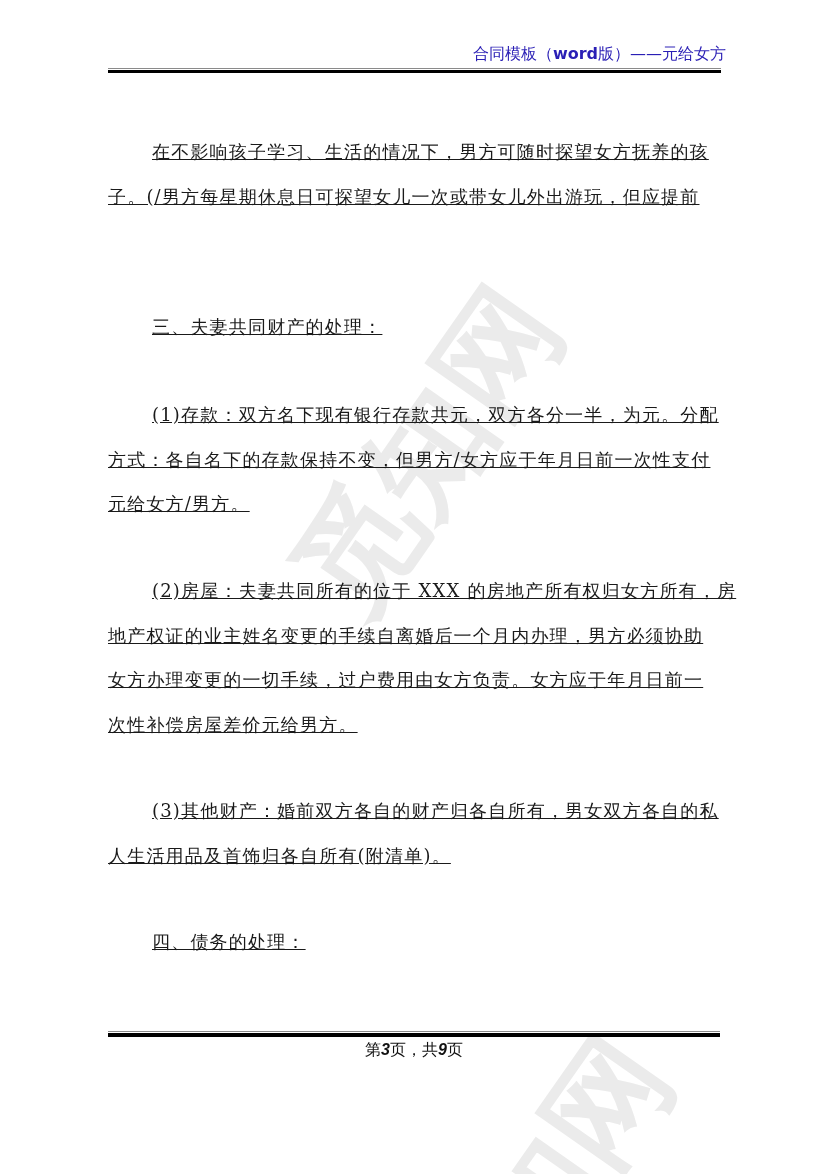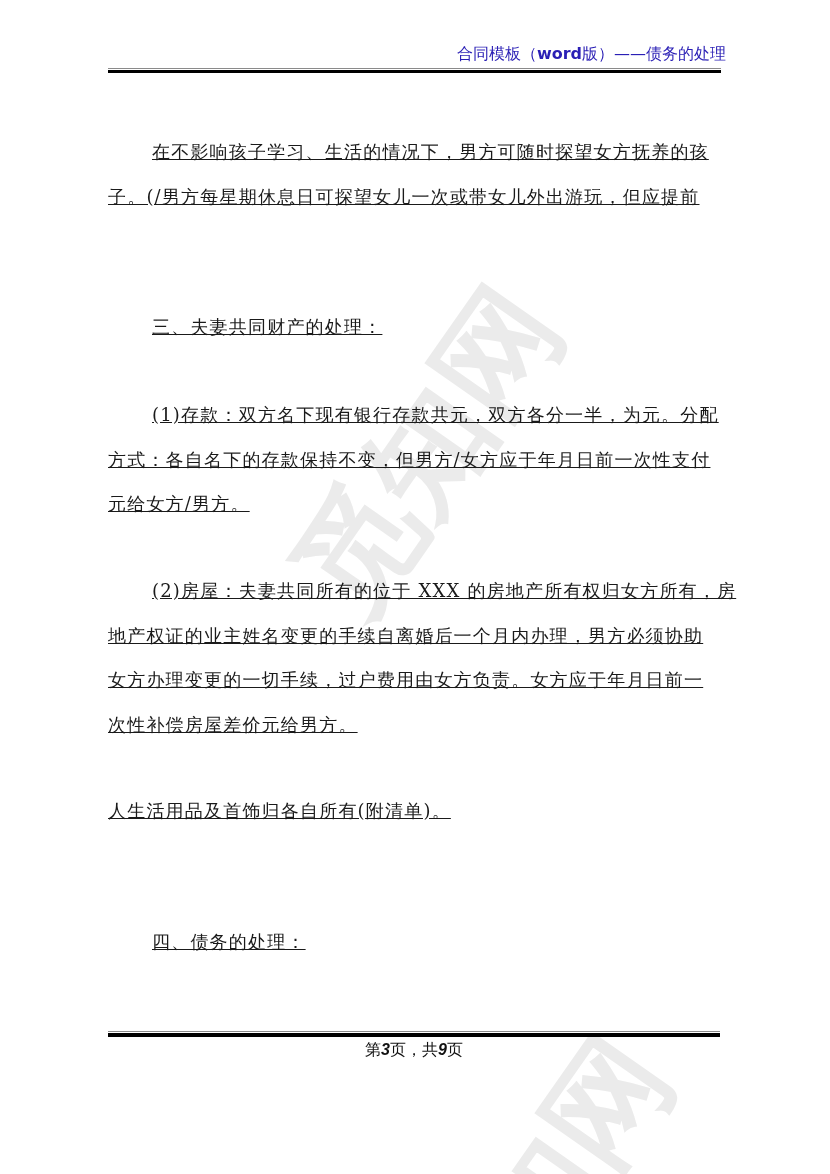--- a/index.html
+++ b/index.html
@@ -29,21 +29,21 @@
     .content { position: relative; z-index: 1; }
   </style>
 </head>
 <body>
 
 <div class="watermark" style="left:250px; top:370px;">觅知网</div>
 <div class="watermark" style="left:360px; top:1120px;">觅知网</div>
 
 <div class="content">
   <div class="header-title">
-    <span>合同模板（</span><span class="word">word</span><span>版）——债务的处理</span>
+    <span>合同模板（</span><span class="word">word</span><span>版）——元给女方</span>
   </div>
 
   <div class="rule header-rule">
     <div class="thin"></div>
       <div class="gap"></div>
       <div class="thick"></div>
   </div>
 
   <div class="para" style="top:130px;">
     <span class="line indent">在不影响孩子学习、生活的情况下，男方可随时探望女方抚养的孩</span>
@@ -61,20 +61,21 @@
   </div>
 
   <div class="para" style="top:569px;">
     <span class="line indent">(2)房屋：夫妻共同所有的位于 XXX 的房地产所有权归女方所有，房</span>
     <span class="line">地产权证的业主姓名变更的手续自离婚后一个月内办理，男方必须协助</span>
     <span class="line">女方办理变更的一切手续，过户费用由女方负责。女方应于年月日前一</span>
     <span class="line">次性补偿房屋差价元给男方。</span>
   </div>
 
   <div class="para" style="top:789px;">
+    <span class="line indent">(3)其他财产：婚前双方各自的财产归各自所有，男女双方各自的私</span>
     <span class="line">人生活用品及首饰归各自所有(附清单)。</span>
   </div>
 
   <div class="para" style="top:920px;">
     <span class="line indent">四、债务的处理：</span>
   </div>
 
   <div class="rule footer-rule">
     <div class="thin"></div>
       <div class="gap"></div>

